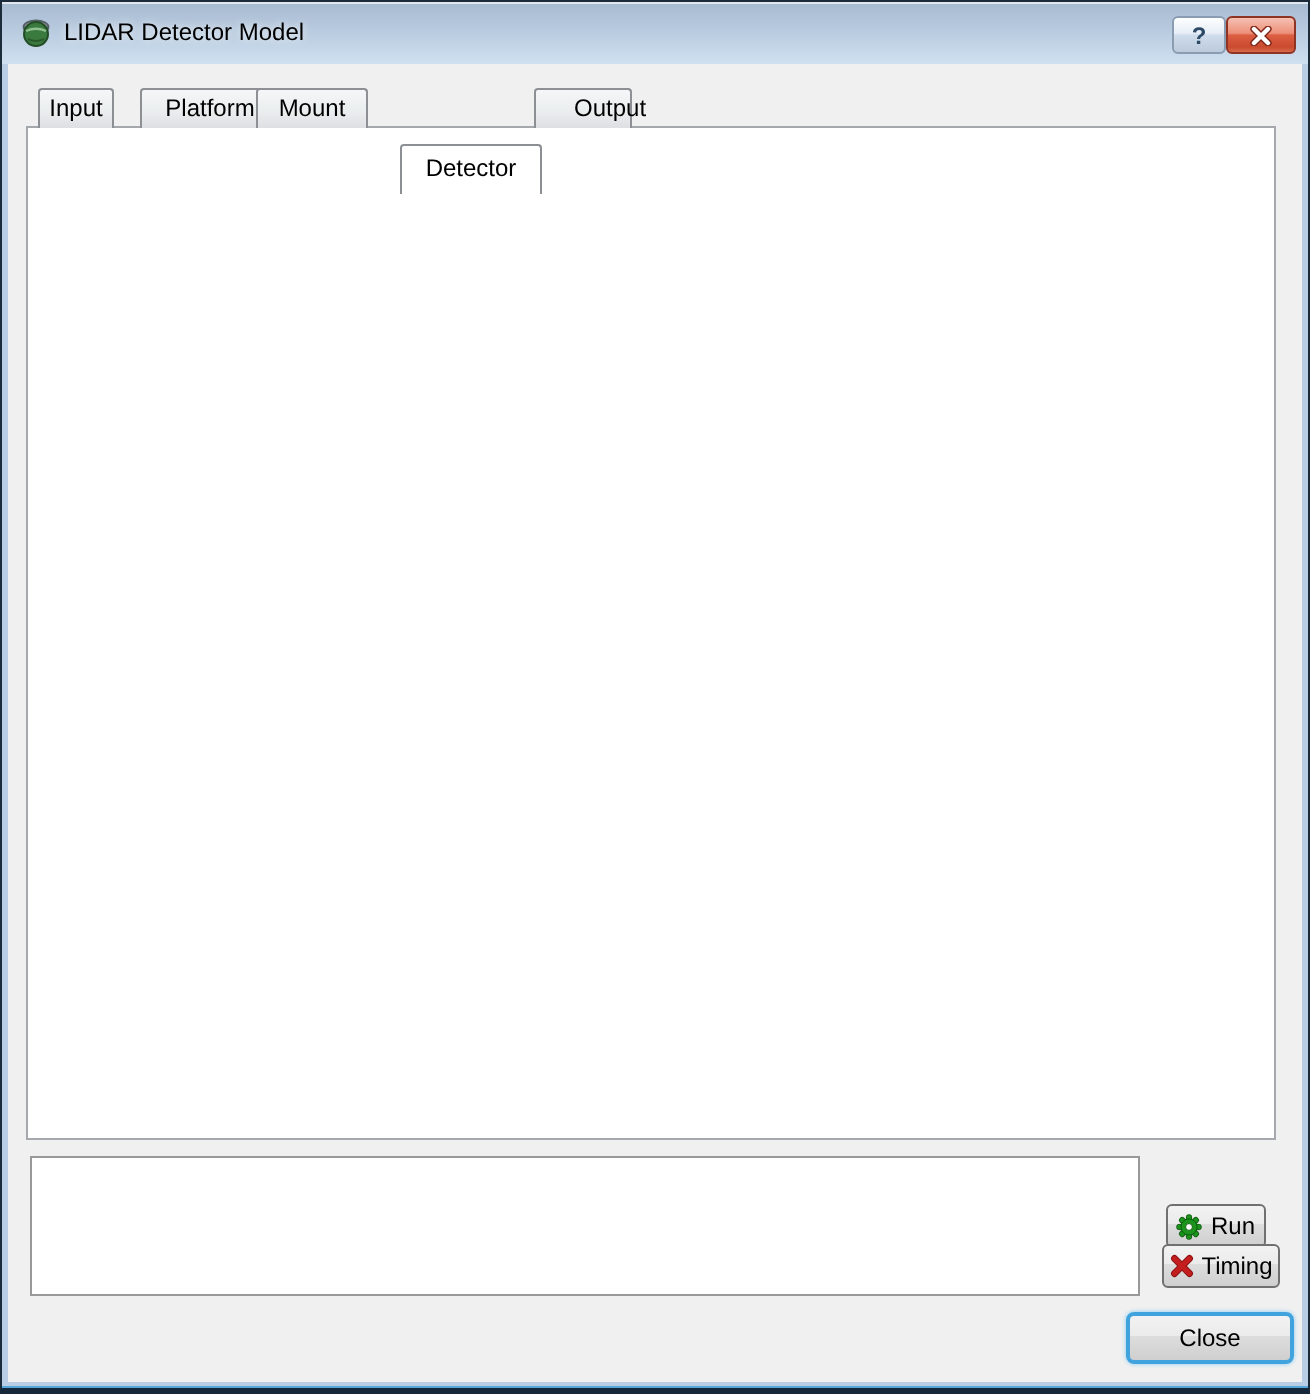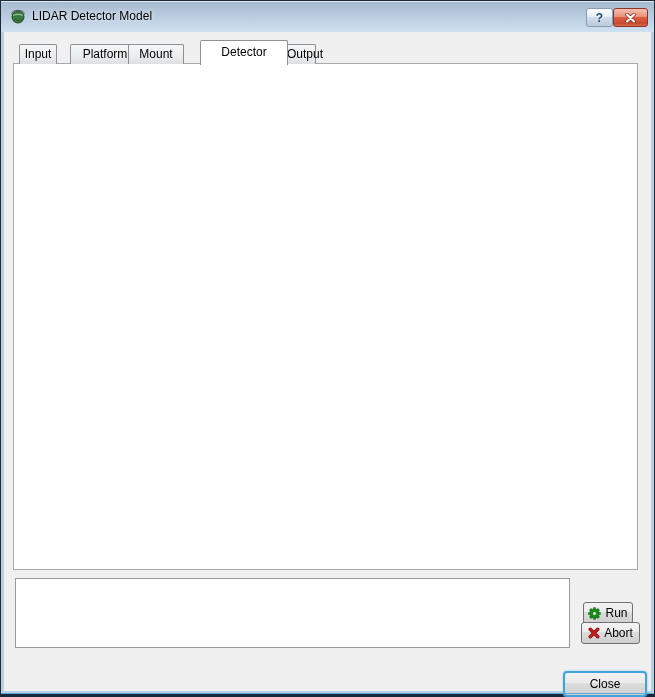--- a/index.html
+++ b/index.html
@@ -26,21 +26,21 @@
   .flabel{position:absolute;height:20px;line-height:20px;left:18px;white-space:nowrap;}
   .funit{position:absolute;height:20px;line-height:20px;left:574px;white-space:nowrap;}
   .finput{position:absolute;height:20px;border:1px solid #8e8e8e;background:#fff;font-family:"Liberation Sans","DejaVu Sans",sans-serif;font-size:12px;text-align:right;padding:0 5px;outline:none;}
   .combo{position:absolute;height:20px;border:1px solid #707070;border-radius:2px;background:linear-gradient(180deg,#fefefe 0%,#f0f0f0 55%,#dcdcdc 100%);line-height:18px;padding-left:6px;cursor:default;}
   .combo-arrow{position:absolute;right:8px;top:8px;width:0;height:0;border-left:4px solid transparent;border-right:4px solid transparent;border-top:4px solid #222;}
   
   .console{position:absolute;left:11px;top:546px;width:555px;height:70px;background:#fff;border:1px solid #999;resize:none;font-family:"Liberation Sans","DejaVu Sans",sans-serif;font-size:12px;outline:none;}
   .btn{position:absolute;display:flex;align-items:center;justify-content:center;gap:4px;background:linear-gradient(180deg,#f2f2f2 0%,#ebebeb 45%,#dddddd 46%,#cfcfcf 100%);border:1px solid #707070;border-radius:3px;font-family:"Liberation Sans","DejaVu Sans",sans-serif;font-size:12px;cursor:default;}
   .runbtn{left:579px;top:553px;width:50px;height:22px;margin-top:17px;}
   .abortbtn{left:577px;top:590px;width:59px;height:22px;}
-  .closebtn2{left:559px;top:624px;width:84px;height:26px;border:2px solid #41a3dd;border-radius:4px;box-shadow:0 0 2px rgba(120,200,245,.9);margin-top:15px;}
+  .closebtn2{left:559px;top:624px;width:84px;height:26px;border:2px solid #41a3dd;border-radius:4px;box-shadow:0 0 2px rgba(120,200,245,.9);}
   .icon{display:inline-block;line-height:0;}
 </style>
 </head>
 <body>
 
 <div class="stage">
   <div class="win">
 
     <div class="titlebar">
       <span class="app-icon icon">
@@ -63,21 +63,21 @@
           </svg>
         </span>
       </div>
     </div>
 
     <div class="client">
 
       <div class="tab" style="left:15px;width:38px;"><span>Input</span></div>
       <div class="tab" style="left:66px;width:70px;"><span>Platform</span></div>
       <div class="tab" style="left:124px;width:56px;"><span>Mount</span></div>
-      <div class="tab active" style="left:196px;width:88px;"><span>Detector</span></div>
+      <div class="tab active" style="left:196px;width:71px;margin-top:32px;"><span>Detector</span></div>
       <div class="tab" style="left:263px;width:49px;padding-left:19px;"><span>Output</span></div>
 
       <div class="panel"></div>
 
       <span class="flabel" style="top:41px;">Receiver Throughput</span>
       <input class="finput" style="left: 139px; top: 41px; width: 427px;" value="1.000">
 
       <span class="flabel" style="top:67px;">Timing Error</span>
       <input class="finput" style="left: 139px; top: 67px; width: 427px;" value="0.000">
       <span class="funit" style="top:67px;">[seconds]</span>
@@ -117,21 +117,21 @@
         <span>Run</span>
       </div>
 
       <div class="btn abortbtn">
         <span class="icon">
           <svg width="12" height="12" viewBox="0 0 16 16">
             <path d="M3 3 L13 13 M13 3 L3 13" stroke="#8c1414" stroke-width="4.6" stroke-linecap="round"></path>
             <path d="M3 3 L13 13 M13 3 L3 13" stroke="#c41e1e" stroke-width="3.2" stroke-linecap="round"></path>
           </svg>
         </span>
-        <span>Abort</span>
+        <span>Timing</span>
       </div>
 
       <div class="btn closebtn2">
         <span>Close</span>
       </div>
 
     </div>
 
     <div class="bottom-accent"></div>
   </div>

